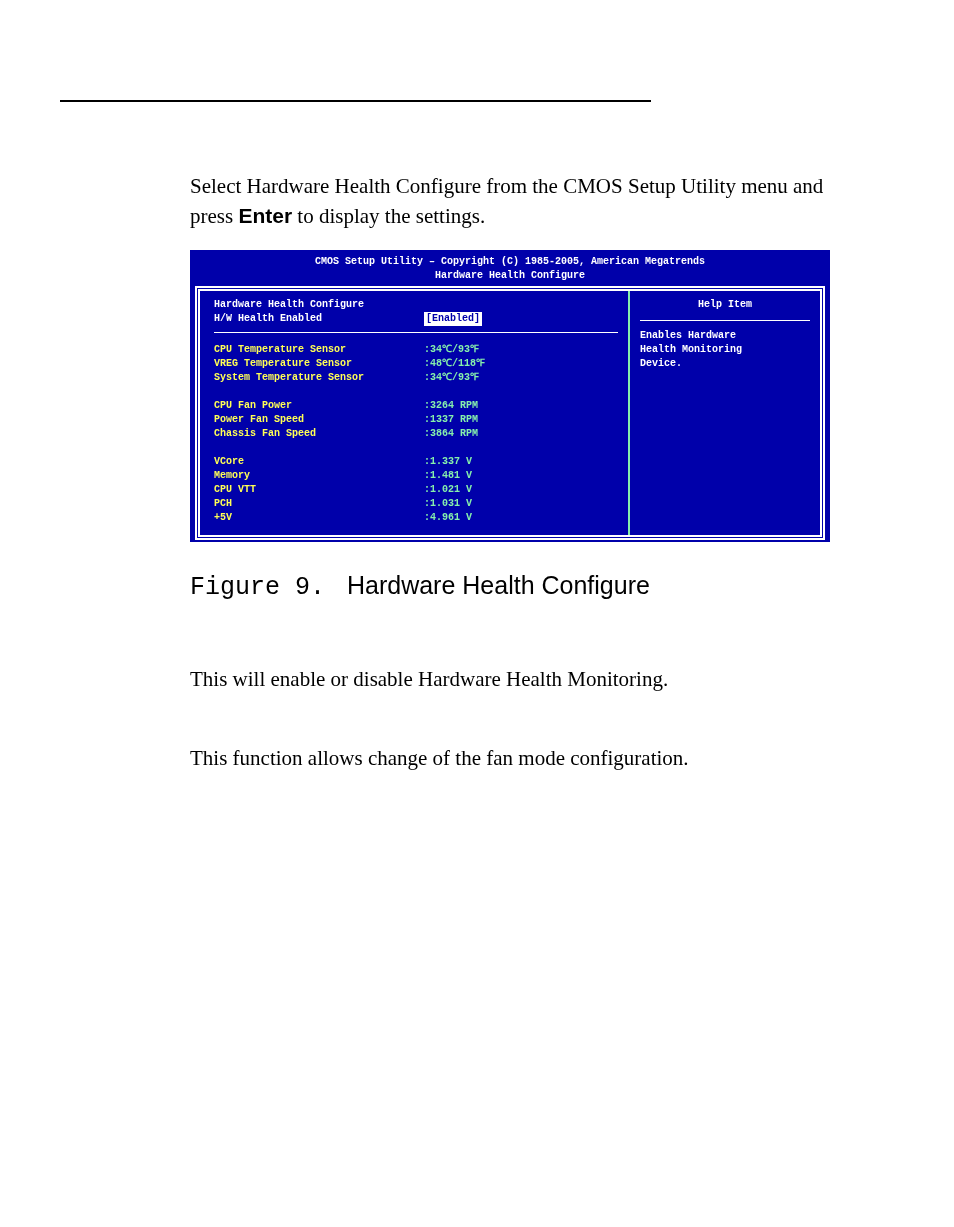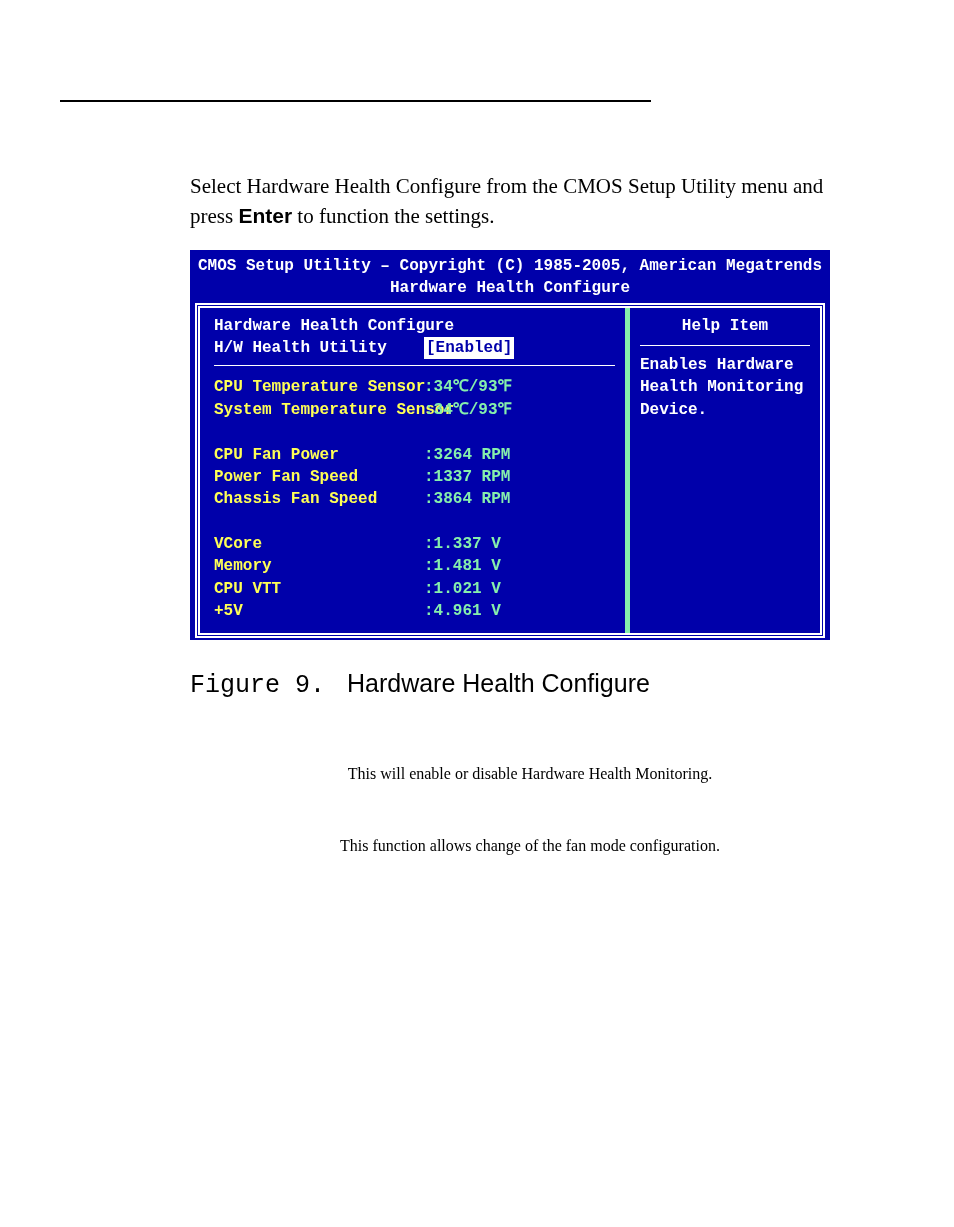--- a/index.html
+++ b/index.html
@@ -1,65 +1,67 @@
 <!DOCTYPE html>
 <html><head>
 <meta charset="utf-8">
 <style>
   html,body{margin:0;padding:0;background:#fff;width:954px;}
   body{padding:100px 60px 60px 60px;font-family:Georgia,serif;color:#000;font-size:20px;line-height:1.4;}
   .rule{border:none;border-top:2px solid #000;width:62%;margin:0 0 70px 0;}
   .para{margin:0 0 18px 130px;width:680px;font-size:21px;}
-  .bios{width:636px;margin:0 0 0 130px;border:2px solid #0000aa;background:#0000aa;color:#fff;font-family:"Courier New",monospace;font-size:16px;font-weight:bold;}
+  .bios{width:636px;margin:0 0 0 130px;border:2px solid #0000aa;background:#0000aa;color:#fff;font-family:"Courier New",monospace;font-size:10px;font-weight:bold;}
   .bios .titlebar{text-align:center;padding:3px 0;color:#fff;}
   .bios .inner{display:flex;border:5px double #fff;margin:0 3px 0 3px;}
   .bios .left{flex:1;padding:7px 10px 10px 14px;}
-  .bios .right{width:170px;border-left:5px solid #86efac;padding:7px 10px 10px 10px;}
+  .bios .right{width:170px;border-left:2px solid #86efac;padding:7px 10px 10px 10px;}
   .bios .helptitle{text-align:center;color:#fff;border-bottom:1px solid #fff;padding-bottom:8px;margin-bottom:8px;}
   .bios .row{display:flex;white-space:pre;}
   .bios .row .lab{width:210px;color:#ffff55;}
   .bios .row .val{color:#86efac;}
   .bios .row .lab.title{color:#fff;}
   .bios .sel{color:#0000aa;background:#fff;padding:0 2px;}
   .bios .divider{border-bottom:1px solid #fff;margin:6px 0 10px 0;width:100%;}
   .bios .footer{padding:6px 16px 10px 16px;color:#fff;font-weight:bold;}
   .figcap{font-family:Verdana,Arial,sans-serif;font-size:25px;margin:26px 0 60px 130px;}
   .figcap .num{display:inline-block;width:150px;font-family:Liberation Mono, monospace;}
-  .sub{margin:0 0 50px 130px;width:680px;font-size:16px;text-align:center;}
+  .sub{margin:0 0 50px 130px;width:680px;font-size:21px;}
 </style>
 </head>
 <body>
 
 <hr class="rule">
 
 <p class="para">
-  <span>Select Hardware Health Configure from the CMOS Setup Utility menu and press </span><strong style="font-family:Arial,sans-serif">Enter</strong><span> to function the settings.</span>
+  <span>Select Hardware Health Configure from the CMOS Setup Utility menu and press </span><strong style="font-family:Arial,sans-serif">Enter</strong><span> to display the settings.</span>
 </p>
 
 <div class="bios">
   <div class="titlebar">
     <span>CMOS Setup Utility – Copyright (C) 1985-2005, American Megatrends</span><br>
     <span>Hardware Health Configure</span>
   </div>
   <div class="inner">
     <div class="left">
       <div class="row"><span class="lab title">Hardware Health Configure</span></div>
-      <div class="row"><span class="lab title">H/W Health Utility</span><span class="sel">[Enabled]</span></div>
+      <div class="row"><span class="lab title">H/W Health Enabled</span><span class="sel">[Enabled]</span></div>
       <div class="divider"></div>
       <div id="rows">
           <div class="row"><span class="lab">CPU Temperature Sensor</span><span class="val">:34℃/93℉</span></div>
+          <div class="row"><span class="lab">VREG Temperature Sensor</span><span class="val">:48℃/118℉</span></div>
           <div class="row"><span class="lab">System Temperature Sensor</span><span class="val">:34℃/93℉</span></div>
           <div class="row">&nbsp;</div>
           <div class="row"><span class="lab">CPU Fan Power</span><span class="val">:3264 RPM</span></div>
           <div class="row"><span class="lab">Power Fan Speed</span><span class="val">:1337 RPM</span></div>
           <div class="row"><span class="lab">Chassis Fan Speed</span><span class="val">:3864 RPM</span></div>
           <div class="row">&nbsp;</div>
           <div class="row"><span class="lab">VCore</span><span class="val">:1.337 V</span></div>
           <div class="row"><span class="lab">Memory</span><span class="val">:1.481 V</span></div>
           <div class="row"><span class="lab">CPU VTT</span><span class="val">:1.021 V</span></div>
+          <div class="row"><span class="lab">PCH</span><span class="val">:1.031 V</span></div>
           <div class="row"><span class="lab">+5V</span><span class="val">:4.961 V</span></div>
         </div>
     </div>
     <div class="right">
       <div class="helptitle">Help Item</div>
       <div>Enables Hardware</div>
       <div>Health Monitoring</div>
       <div>Device.</div>
     </div>
   </div>

